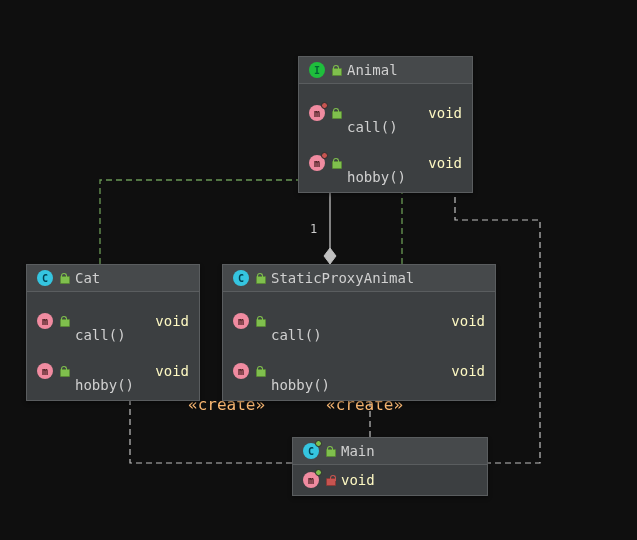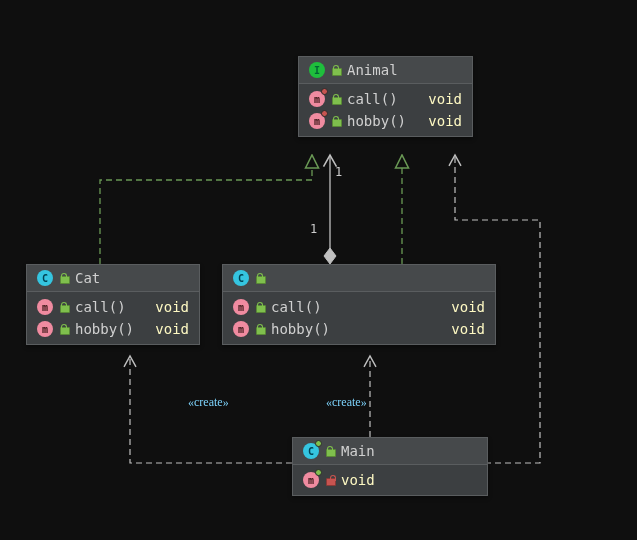--- a/index.html
+++ b/index.html
@@ -41,21 +41,21 @@
   }
   .body {
     padding: 4px 0;
   }
   .member {
     display: flex;
     align-items: center;
     padding: 3px 10px;
     gap: 6px;
   }
-  .mname { flex: 1; }
+  .mname { flex: 1; margin-top: 28px; }
   .mtype { color: #fef9c3; }
   .badge {
     width: 16px; height: 16px;
     border-radius: 50%;
     display: inline-flex;
     align-items: center;
     justify-content: center;
     font-size: 10px;
     font-weight: bold;
     flex-shrink: 0;
@@ -98,23 +98,22 @@
     border-radius:50%;
     border:1px solid #2b2b2b;
   }
   .label {
     position:absolute;
     color:#ccc;
     font-size:12px;
   }
   .stereo {
     position:absolute;
-    color:#7dd3fc;
-    font-size:12px;
-    font-family:Liberation Serif, serif;
+    color:#fdba74;
+    font-size:16px;
   }
 </style>
 </head>
 <body>
 <div class="stage">
 
 <svg class="conn">
 
   <defs>
     <marker id="tri" markerWidth="12" markerHeight="12" refX="11" refY="6" orient="auto">
@@ -203,20 +202,21 @@
     </div>
   </div>
 </div>
 
 <div class="classbox" style="left:222px; top:264px; width:274px;">
   <div class="header">
     <span class="badge badge-C">
           <span>C</span>
         </span>
     <span class="lock lock-green"></span>
+    <span>StaticProxyAnimal</span>
   </div>
   <div class="body">
     <div class="member">
       <span class="badge badge-m">
             <span>m</span>
           </span>
       <span class="lock lock-green"></span>
       <span class="mname">call()</span>
       <span class="mtype">void</span>
     </div>

